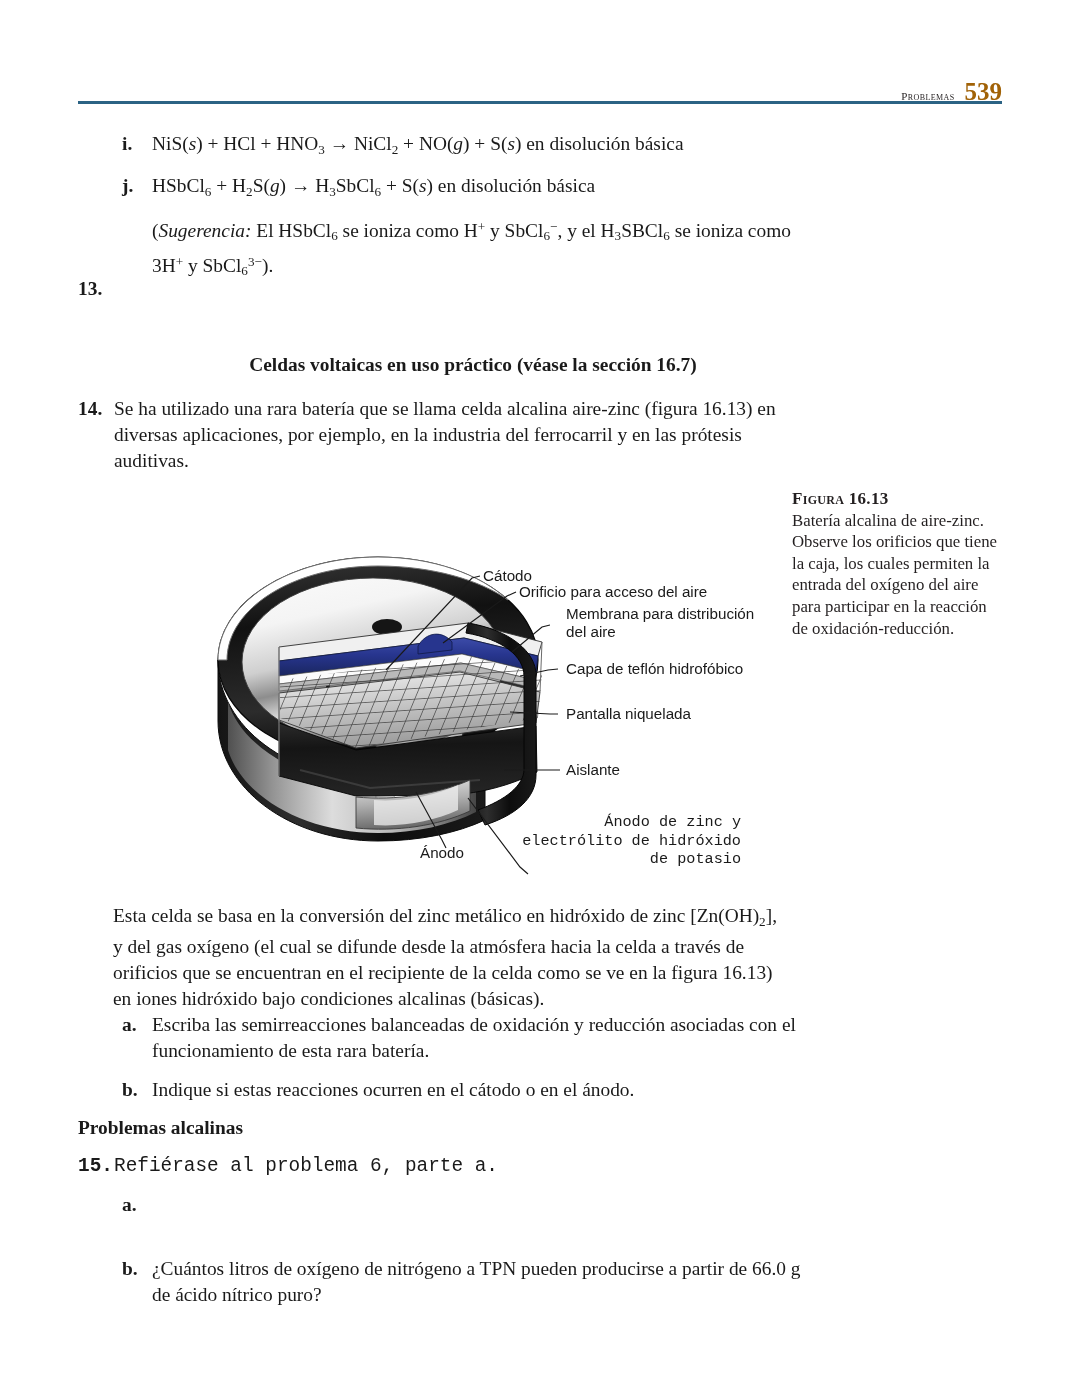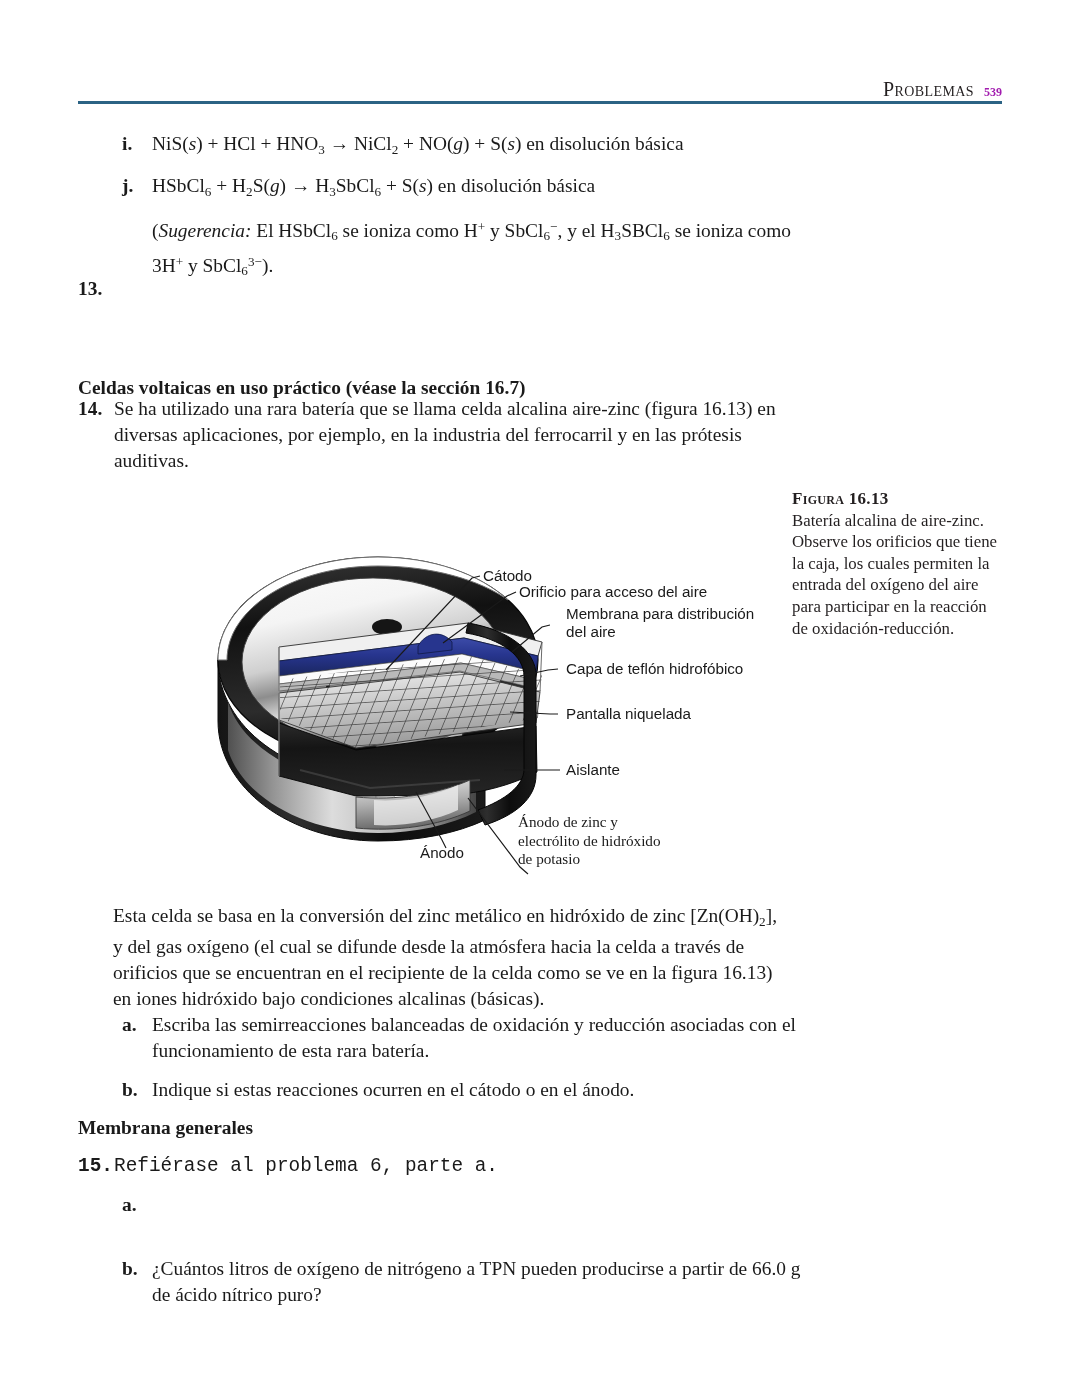--- a/index.html
+++ b/index.html
@@ -20,29 +20,29 @@
   .running-head {
     position: absolute;
     top: 78px;
     left: 78px;
     right: 78px;
     text-align: right;
     font-family: "Liberation Serif", serif;
   }
   .rh-label {
     font-variant: small-caps;
-    font-size: 20px;
+    font-size: 11px;
     letter-spacing: 0.4px;
     color: #231f20;
   }
   .rh-page {
     font-weight: bold;
-    font-size: 12px;
+    font-size: 25px;
     margin-left: 10px;
-    color: #a21caf;
+    color: #a16207;
   }
   .head-rule {
     position: absolute;
     top: 101px;
     left: 78px;
     width: 924px;
     height: 3px;
     background: #2b6384;
   }
 
@@ -151,21 +151,21 @@
 <div class="body-col" style="top:214px; left:152px; width:640px;">
   <p class="txt">(<span class="it">Sugerencia:</span> El HSbCl<sub>6</sub> se ioniza como H<sup>+</sup> y SbCl<sub>6</sub><sup>−</sup>, y el H<sub>3</sub>SBCl<sub>6</sub> se ioniza como 3H<sup>+</sup> y SbCl<sub>6</sub><sup>3−</sup>).</p>
 </div>
 
 <div class="body-col" style="top:276px; width:700px;">
   <p class="txt hang">
     <span class="marker">13.</span>
   </p>
 </div>
 
-<div class="body-col" style="top:375px; width:790px;">
+<div class="body-col" style="top:352px; width:790px;text-align:center;">
   <h3 class="sec">Celdas voltaicas en uso práctico (véase la sección 16.7)</h3>
 </div>
 
 <div class="body-col" style="top:396px; width:705px;">
   <p class="txt hang" style="padding-left:36px;">
     <span class="marker">14.</span>
     <span>Se ha utilizado una rara batería que se llama celda alcalina aire-zinc (figura 16.13) en diversas aplicaciones, por ejemplo, en la industria del ferrocarril y en las prótesis auditivas.</span>
   </p>
 </div>
 
@@ -349,22 +349,22 @@
       <text class="fig-label-text" x="386" y="139">Membrana para distribución</text>
       <text class="fig-label-text" x="386" y="157">del aire</text>
       <text class="fig-label-text" x="386" y="194">Capa de teflón hidrofóbico</text>
       <text class="fig-label-text" x="386" y="239">Pantalla niquelada</text>
       <text class="fig-label-text" x="386" y="295">Aislante</text>
       <text class="fig-label-text" x="240" y="378">Ánodo</text>
       <text class="fig-label-text" x="352" y="400" visibility="hidden">Ánodo de zinc y</text>
     </g>
   </svg>
 
-  <div style="position:absolute; left:338px; top:333px; width:230px;
-              font-family:Liberation Serif, serif; font-size:15.2px; line-height:18.6px; color:#1a1a1a;">
+  <div style="position:absolute; left:331px; top:333px; width:230px;
+              font-family:Liberation Mono, monospace; font-size:15.2px; line-height:18.6px; color:#1a1a1a;text-align:right;">
     <div>Ánodo de zinc y</div>
     <div>electrólito de hidróxido</div>
     <div>de potasio</div>
   </div>
 </div>
 
 <div class="fig-caption">
   <span class="figlabel">Figura 16.13</span>
   <span>Batería alcalina de aire-zinc. Observe los orificios que tiene la caja, los cuales permiten la entrada del oxígeno del aire para participar en la reacción de oxidación-reducción.</span>
 </div>
@@ -381,21 +381,21 @@
 </div>
 
 <div class="body-col" style="top:1077px; left:122px; width:680px;">
   <p class="txt hang-b" style="padding-left:30px;">
     <span class="marker">b.</span>
     <span>Indique si estas reacciones ocurren en el cátodo o en el ánodo.</span>
   </p>
 </div>
 
 <div class="body-col" style="top:1115px; width:790px;">
-  <h3 class="sec">Membrana generales</h3>
+  <h3 class="sec">Problemas alcalinas</h3>
 </div>
 
 <div class="body-col" style="top:1154px; width:700px;font-family:Liberation Mono, monospace;">
   <p class="txt hang" style="padding-left:36px;">
     <span class="marker">15.</span>
     <span>Refiérase al problema 6, parte a.</span>
   </p>
 </div>
 
 <div class="body-col" style="top:1192px; left:122px; width:680px;">

